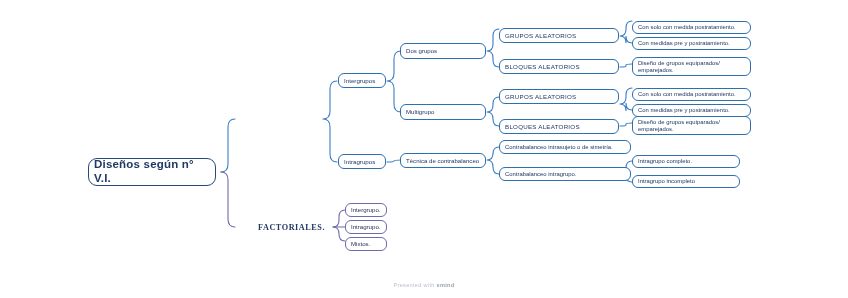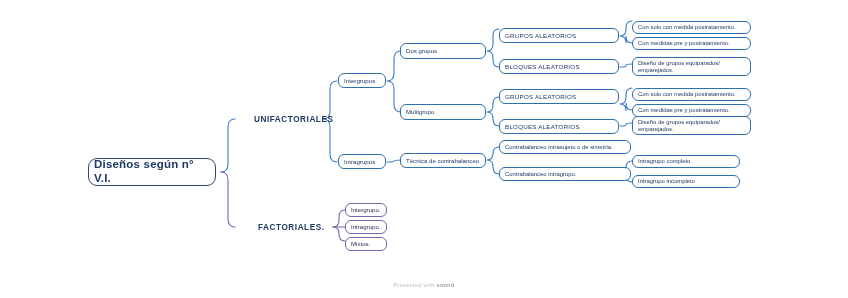--- a/index.html
+++ b/index.html
@@ -124,24 +124,21 @@
       <path stroke="#6f6aa8" d="M333 227 q6 0 6 -7 V217 q0 -7 6 -7
                M333 227 q6 0 6 7 V234 q0 7 6 7"></path>
       <path stroke="#6f6aa8" d="M333 227 h12"></path>
     </g>
   </svg>
 
   <div class="node root" style="left:88px; top:158px; width:128px; height:28px;">
     <span>Diseños según n° V.I.</span>
   </div>
 
-  <div class="plainlabel" style="left:254px; top:112px; height:14px;">
-    <span>UNIFACTORIALES</span>
-  </div>
-  <div class="plainlabel" style="left:258px; top:220px; height:14px;">
+  <div class="plainlabel" style="left:258px; top:220px; height:14px;font-family:Liberation Serif, serif;">
     <span>FACTORIALES.</span>
   </div>
 
   <div class="node lvl3" style="left:338px; top:73px; width:48px; height:15px;">
     <span>Intergrupos</span>
   </div>
   <div class="node lvl3" style="left:338px; top:154px; width:48px; height:15px;">
     <span>Intragrupos</span>
   </div>
 

